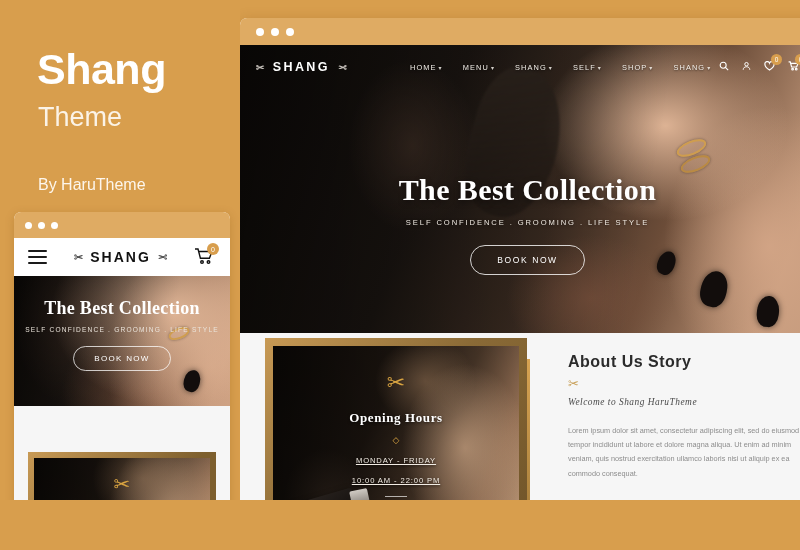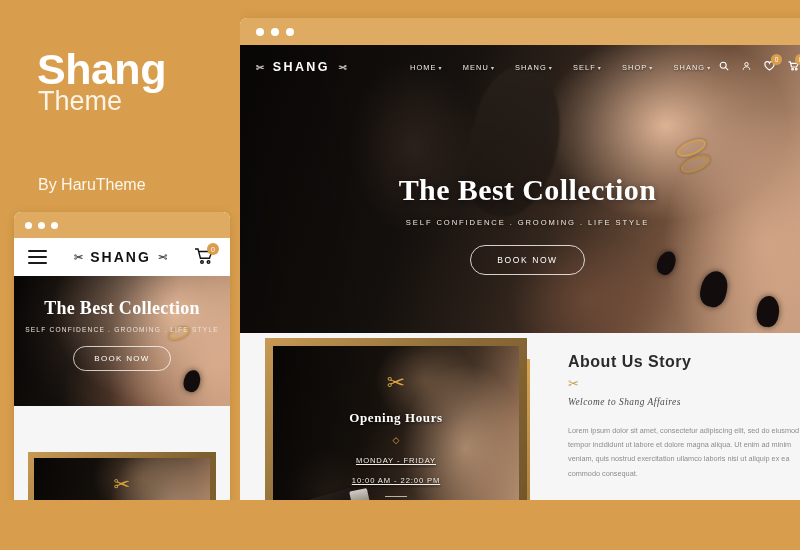--- a/index.html
+++ b/index.html
@@ -19,21 +19,21 @@
     position: absolute; left: 0; top: 0; width: 240px; height: 550px;
     background: #d89e4d;
     z-index: 5;
   }
   .promo-title {
     position: absolute; left: 37px; top: 48px;
     font-size: 43px; font-weight: bold; color: #ffffff;
     letter-spacing: -0.5px; line-height: 1;
   }
   .promo-sub {
-    position: absolute; left: 38px; top: 88px;
+    position: absolute; left: 38px; top: 104px;
     font-size: 27px; color: #fbf3e7; font-weight: normal; line-height: 1;
   }
   .promo-by {
     position: absolute; left: 38px; top: 137px;
     font-size: 16px; color: #fdf6ec; line-height: 1; margin-top: 40px;
   }
 
   
   .mobile {
     position: absolute; left: 14px; top: 212px;
@@ -429,21 +429,21 @@
             <div class="hours-line">10:00 AM - 22:00 PM</div>
             <div class="hours-rule"></div>
             <div class="hours-line">SATURDAY</div>
           </div>
         </div>
       </div>
 
       <div class="about">
         <div class="about-h">About Us Story</div>
         <div class="about-sciss">✂</div>
-        <div class="about-welcome">Welcome to Shang Affaires</div>
+        <div class="about-welcome">Welcome to Shang HaruTheme</div>
         <div class="about-p">Lorem ipsum dolor sit amet, consectetur adipiscing elit, sed do eiusmod tempor incididunt ut labore et dolore magna aliqua. Ut enim ad minim veniam, quis nostrud exercitation ullamco laboris nisi ut aliquip ex ea commodo consequat.</div>
         <div class="sign">
           <svg width="96" height="30" viewBox="0 0 96 30" fill="none" stroke="#3a3a3a" stroke-width="0.9" stroke-linecap="round">
             <path d="M3 24c4-1 7-5 9-9s3-8 1-8-4 5-4 10c0 4 1 6 3 6s4-3 5-6"></path>
             <path d="M17 23c2-1 3-4 4-7s2-4 3-2 1 5 0 8"></path>
             <path d="M25 22c3-2 5-6 6-9"></path>
             <path d="M33 25c2-4 4-9 6-13s4-6 5-4-1 6-3 9-3 5-3 7 2 2 4 0"></path>
             <path d="M45 21c2-1 4-4 5-7"></path>
             <path d="M52 24c1-5 3-10 5-14"></path>
             <path d="M55 18c3-1 6-1 8 0"></path>

